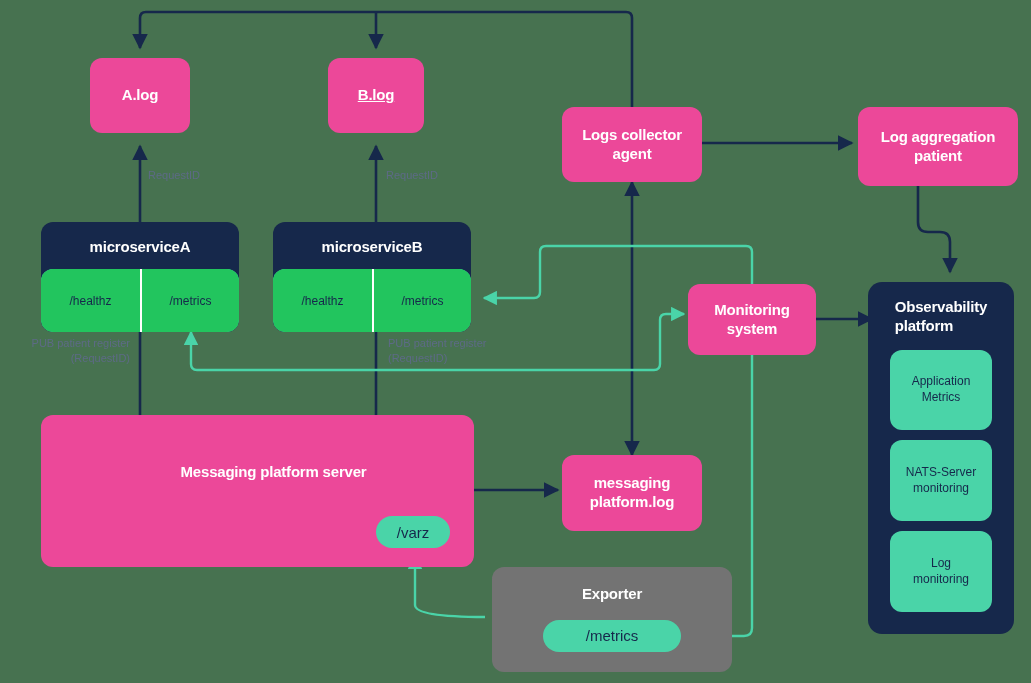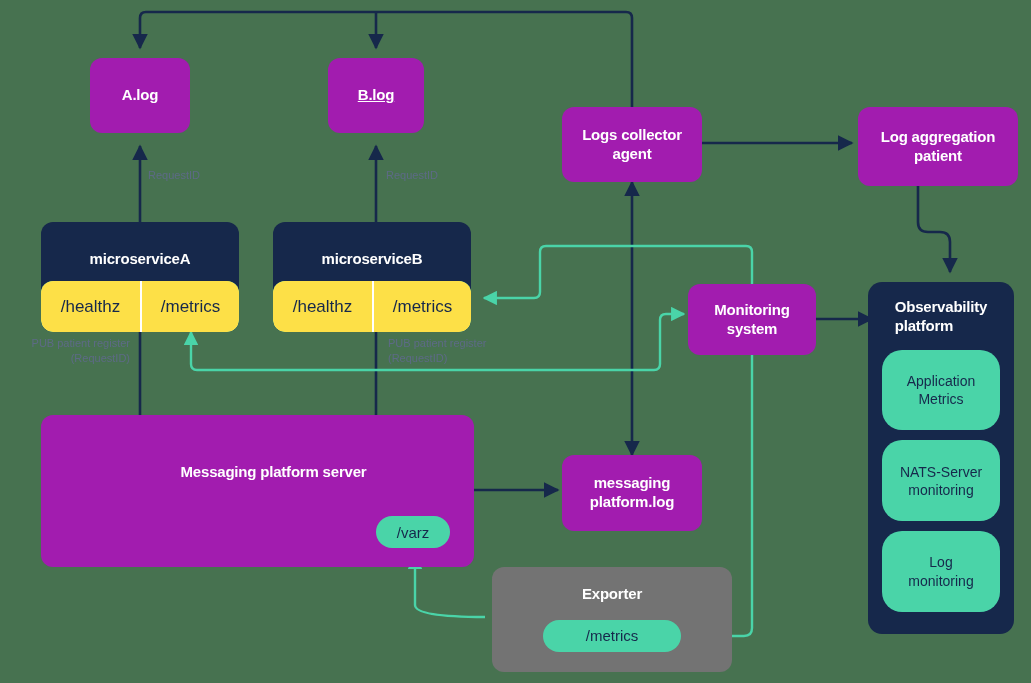--- a/index.html
+++ b/index.html
@@ -22,21 +22,21 @@
   #wires {
     position: absolute;
     left: 0; top: 0;
     width: 1031px;
     height: 683px;
     pointer-events: none;
   }
 
   .node {
     position: absolute;
-    background: #a21caf;
+    background: #ec4899;
     border-radius: 12px;
     color: #ffffff;
     display: flex;
     flex-direction: column;
     align-items: center;
     justify-content: center;
     text-align: center;
   }
   .node-title {
     font-weight: bold;
@@ -50,42 +50,42 @@
   .svc {
     position: absolute;
     background: #16284b;
     border-radius: 12px;
     overflow: hidden;
     display: flex;
     flex-direction: column;
   }
   .svc-title {
     flex: 0 0 auto;
-    padding: 28px 10px 14px;
+    padding: 16px 10px 14px;
     text-align: center;
     font-weight: bold;
     font-size: 15px;
     color: #ffffff;
     letter-spacing: -0.2px;
   }
   .svc-endpoints {
     flex: 1 1 auto;
     display: flex;
     background: #4ad4a8;
     border-radius: 12px;
     overflow: hidden;
   }
   .ep {
     flex: 1 1 50%;
     display: flex;
     align-items: center;
     justify-content: center;
-    font-size: 17px;
-    color: #16284b;
-    background: #fde047;
+    font-size: 12px;
+    color: #16284b;
+    background: #22c55e;
   }
   .ep + .ep { border-left: 2px solid #ffffff; }
 
   
   .pill {
     position: absolute;
     background: #4ad4a8;
     border-radius: 999px;
     display: flex;
     align-items: center;
@@ -99,29 +99,29 @@
     position: absolute;
     background: #16284b;
     border-radius: 14px;
     display: flex;
     flex-direction: column;
     align-items: center;
     padding: 16px 14px 16px;
   }
   #observability-platform .node-title { margin-bottom: 14px; }
   .obs-card {
-    width: 118px;
+    width: 102px;
     height: 84px;
     background: #4ad4a8;
-    border-radius: 20px;
+    border-radius: 12px;
     display: flex;
     align-items: center;
     justify-content: center;
     text-align: center;
-    font-size: 14px;
+    font-size: 12px;
     line-height: 1.3;
     color: #16284b;
     margin-bottom: 10px;
   }
   .obs-card:last-child { margin-bottom: 6px; text-align: center; }
 
   
   #exporter {
     position: absolute;
     background: #737373;

